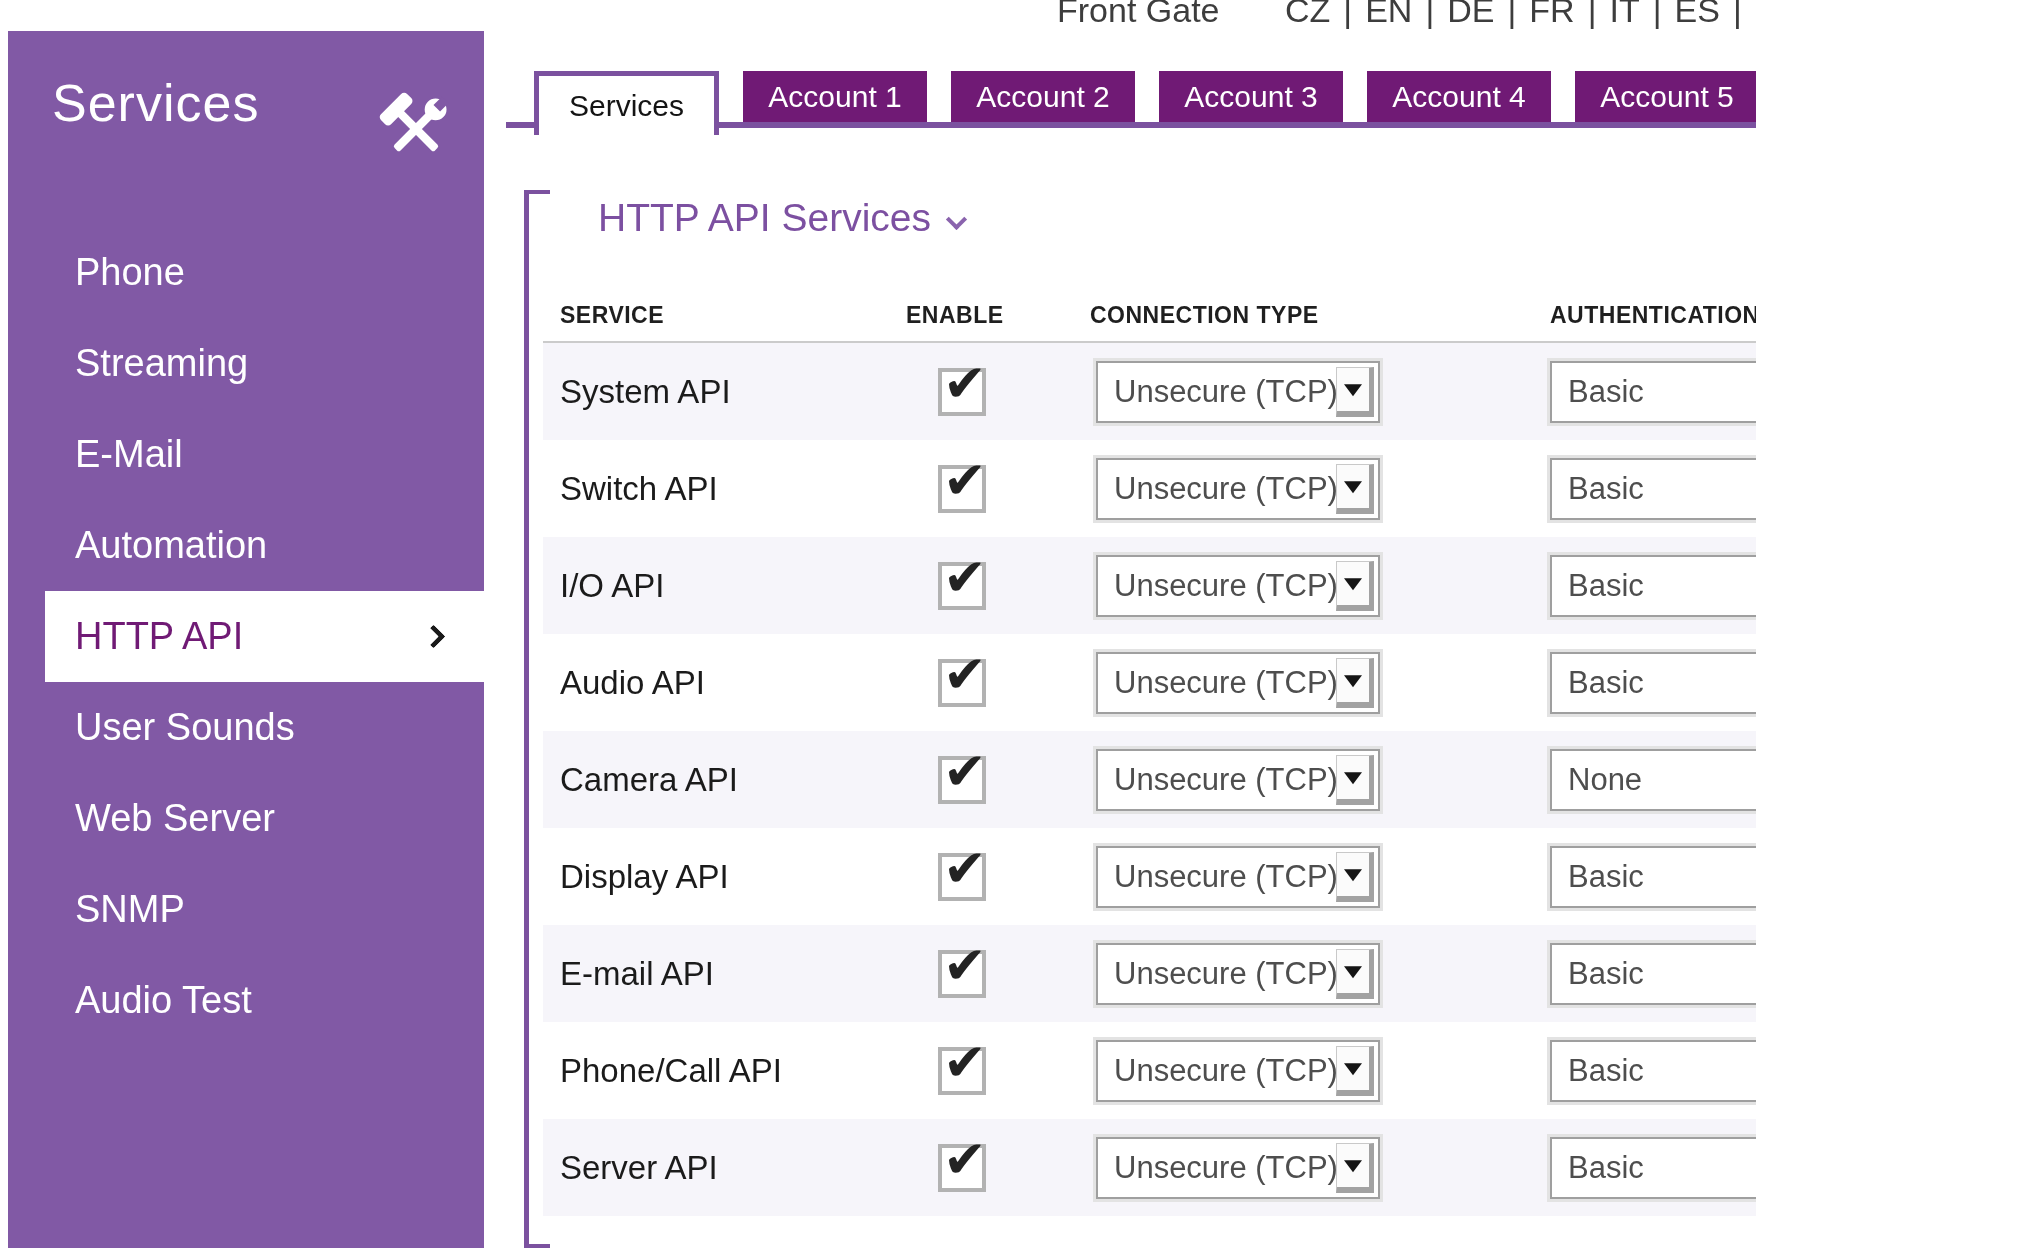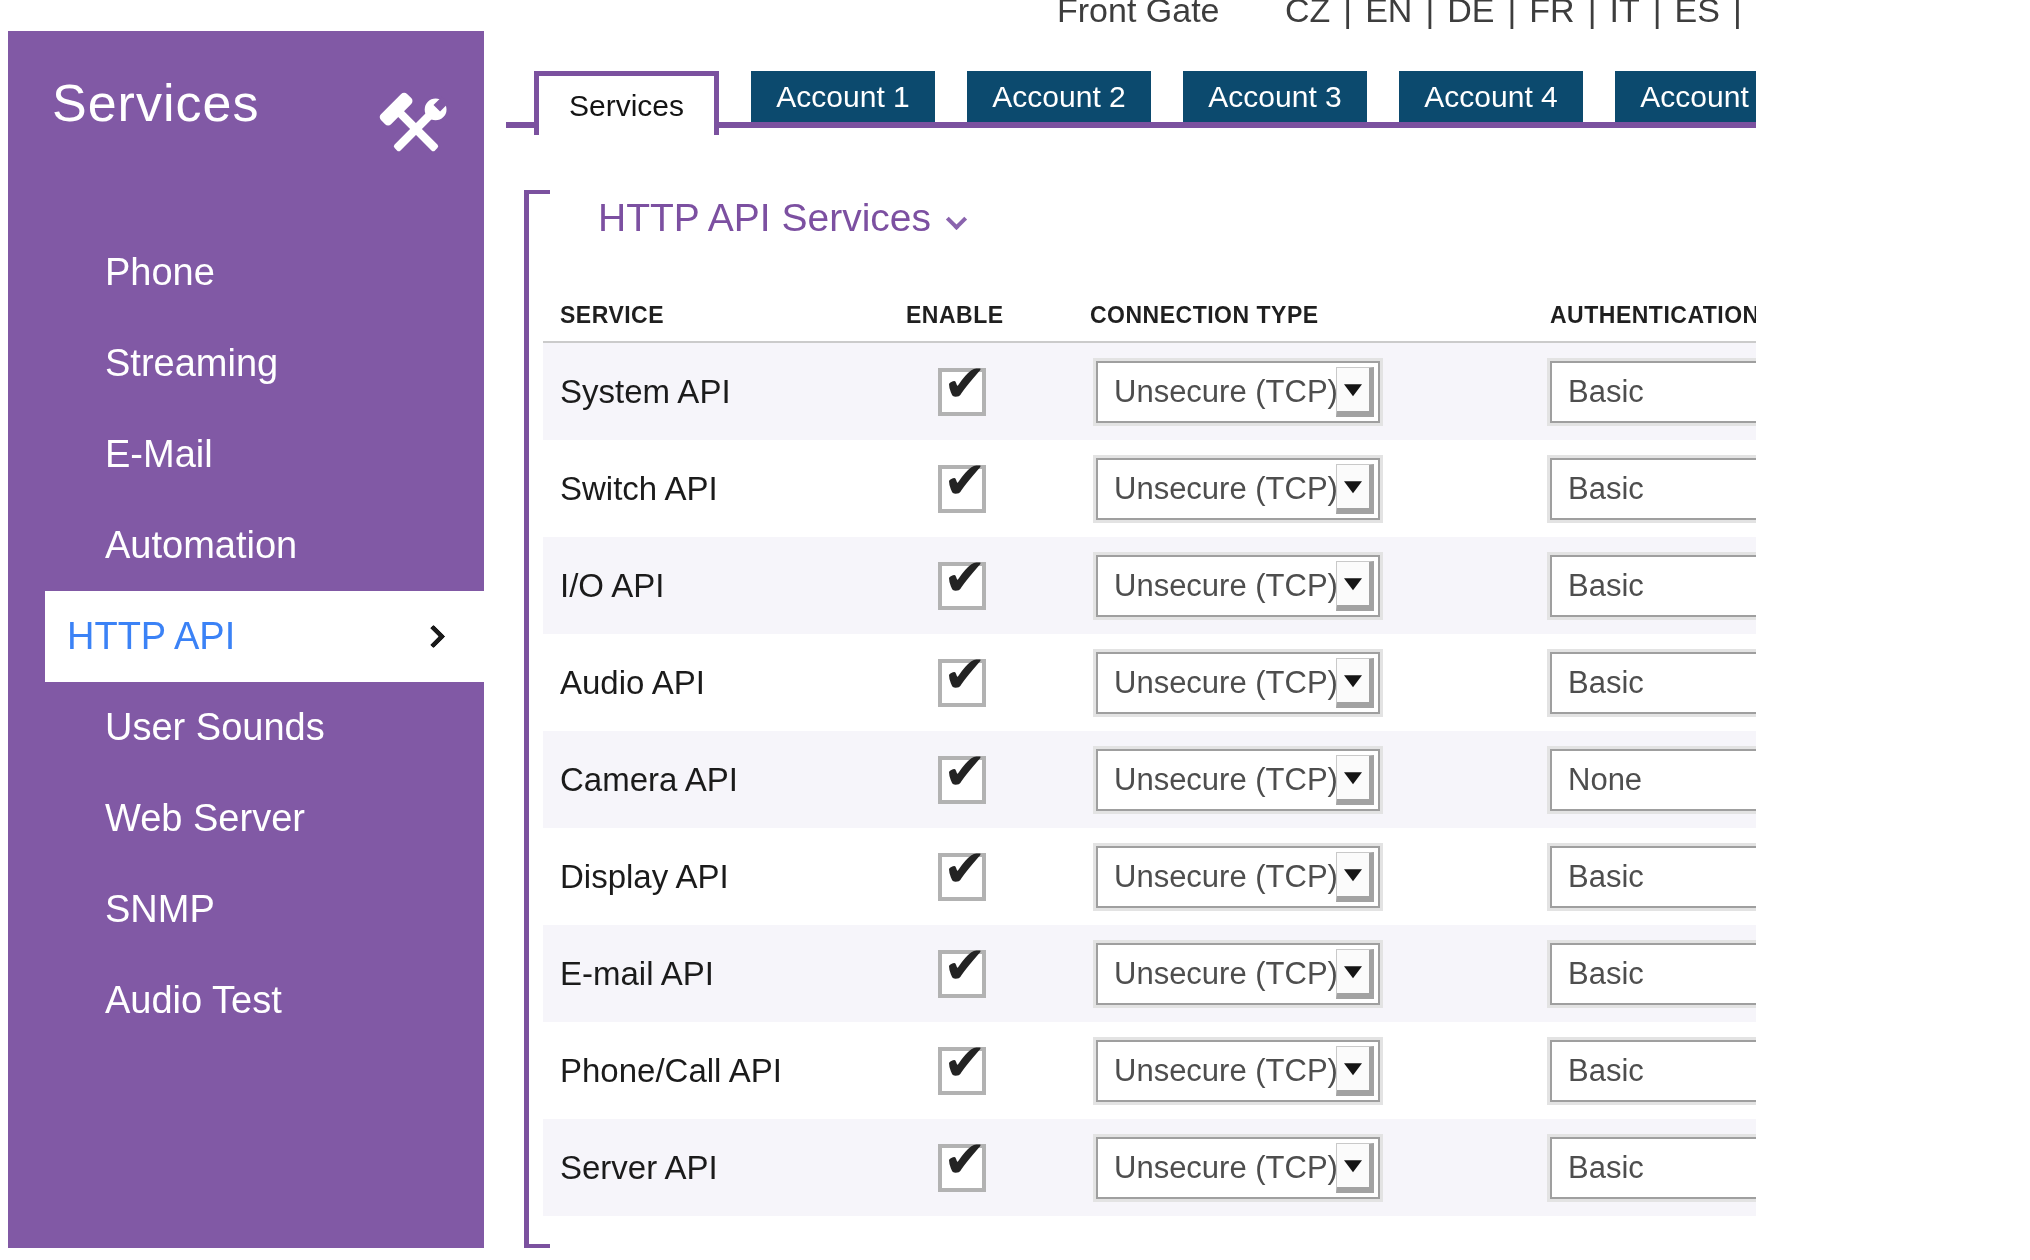--- a/index.html
+++ b/index.html
@@ -11,31 +11,31 @@
   .device-name { position: absolute; left: 1057px; top: -9px; font-size: 34px; color: #3d3d3d; white-space: nowrap; }
   .langbar { position: absolute; left: 1285px; top: -9px; font-size: 34px; color: #3d3d3d; display: flex; gap: 13px; white-space: nowrap; }
   .langbar .lang { cursor: pointer; }
   .logout { position: absolute; left: 1888px; top: -9px; font-size: 34px; color: #3d3d3d; cursor: pointer; white-space: nowrap; }
 
   
   .sidebar { position: absolute; left: 8px; top: 31px; width: 476px; height: 1217px; background: #8159A5; }
   .sidebar-title { position: absolute; left: 44px; top: 42px; font-size: 52px; color: #fff; letter-spacing: 1px; }
   .tools-icon { position: absolute; right: 26px; top: 56px; width: 84px; height: 84px; }
   .menu { position: absolute; top: 196px; left: 0; right: 0; }
-  .menu-item { height: 91px; display: flex; align-items: center; padding-left: 97px; font-size: 38px; color: #fff; cursor: pointer; }
-  .menu-item.active { background: #fff; color: #3b82f6; margin-left: 37px; padding-left: 22px; padding-right: 42px; }
+  .menu-item { height: 91px; display: flex; align-items: center; padding-left: 67px; font-size: 38px; color: #fff; cursor: pointer; }
+  .menu-item.active { background: #fff; color: #701a75; margin-left: 37px; padding-left: 30px; padding-right: 42px; }
   .chevron-right { margin-left: auto; width: 17px; height: 17px; border-top: 5px solid #1a1a1a; border-right: 5px solid #1a1a1a; transform: rotate(45deg); border-radius: 2px; }
 
   
   .tabs { position: absolute; left: 506px; top: 71px; width: 1504px; height: 64px; }
   .tab-underline { position: absolute; left: 0; top: 51px; width: 100%; height: 6px; background: #7B519F; }
   .tabrow { position: absolute; left: 28px; top: 0; display: flex; }
   .tab { font-size: 30px; display: flex; align-items: center; justify-content: center; cursor: pointer; white-space: nowrap; }
   .tab.active { position: relative; z-index: 2; height: 64px; min-width: 184px; padding: 0 30px; background: #fff; border: 5px solid #7B519F; border-bottom: none; color: #141414; }
-  .tab.account { position: relative; z-index: 1; height: 51px; min-width: 184px; padding: 0 24px; margin-left: 32px; background: #0c4a6e; color: #fff; }
+  .tab.account { position: relative; z-index: 1; height: 51px; min-width: 184px; padding: 0 24px; margin-left: 24px; background: #701a75; color: #fff; }
 
   
   .bracket-l { position: absolute; left: 524px; top: 190px; width: 26px; height: 1058px;
                border-left: 5px solid #7B519F; border-top: 4px solid #7B519F; border-bottom: 4px solid #7B519F; }
   .bracket-r { position: absolute; left: 1960px; top: 190px; width: 26px; height: 1058px;
                border-right: 5px solid #7B519F; border-top: 4px solid #7B519F; border-bottom: 4px solid #7B519F; }
 
   
   .section-title { position: absolute; left: 598px; top: 196px; display: flex; align-items: center; font-size: 39px; color: #7C50A1; cursor: pointer; }
   .chevron-down { display: inline-block; width: 15px; height: 15px; margin-left: 18px; margin-top: 2px;

